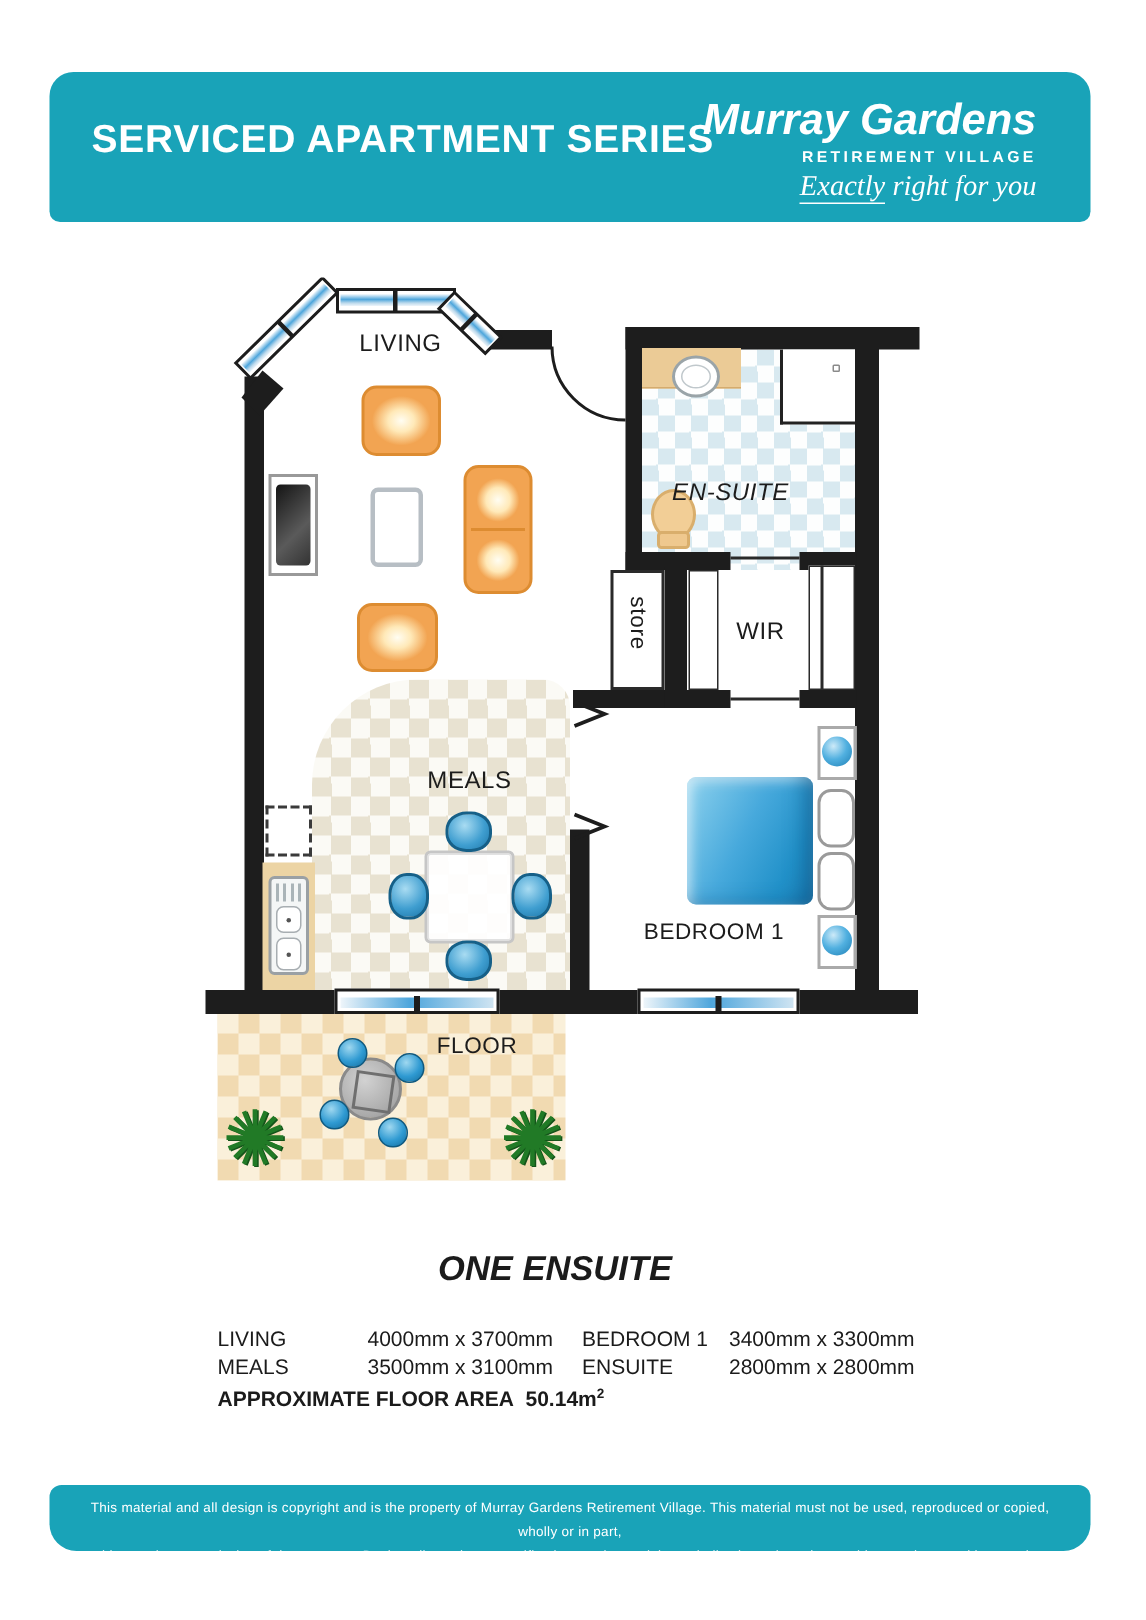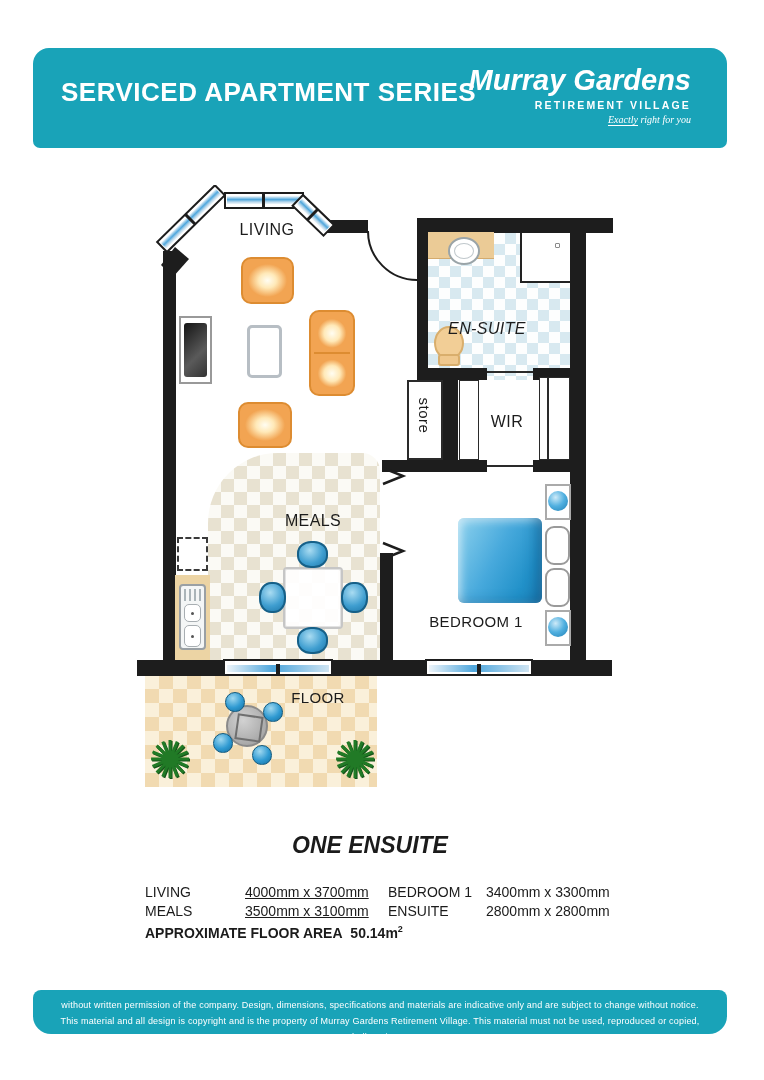--- a/index.html
+++ b/index.html
@@ -8,33 +8,33 @@
     position:relative; width:764px; height:1080px; background:#ffffff;
     font-family:"Liberation Sans", sans-serif; overflow:hidden; margin:0 auto;
   }
   
   .band { position:absolute; left:33px; width:694px; background:#19a3b8; }
   .header { top:48px; height:100px; border-radius:16px 16px 7px 7px; }
   .series-title { position:absolute; left:28px; top:29px; color:#fff; font-size:26px; font-weight:bold; letter-spacing:.5px; }
   .logo { position:absolute; right:36px; top:16px; text-align:right; color:#fff; }
   .brand { font-size:29px; font-weight:bold; font-style:italic; letter-spacing:0; }
   .brand-sub { font-size:10.5px; font-weight:bold; letter-spacing:2.2px; margin-top:2px; }
-  .tagline { font-family:"Liberation Serif", serif; font-style:italic; font-size:10px; margin-top:3px; }
+  .tagline { font-family:"Liberation Serif", serif; font-style:italic; font-size:19px; margin-top:3px; }
   .tag-lead { border-bottom:1px solid #fff; }
   
   .footer { top:990px; height:44px; border-radius:8px 8px 18px 18px; color:#fff;
             font-size:9px; text-align:center; padding:8px 24px 0; line-height:1.75; letter-spacing:.2px; }
   
   .apt-title { position:absolute; left:130px; top:831px; width:480px; text-align:center;
                font-style:italic; font-weight:bold; font-size:23px; color:#1b1b1b; line-height:28px; }
   .sizes { position:absolute; left:145px; top:884px; width:500px; color:#1b1b1b; font-size:14px; }
   .sizes .head { font-weight:bold; font-size:14px; margin-bottom:4px; }
   .srow { position:relative; height:19px; }
   .srow span { position:absolute; top:0; white-space:nowrap; }
-  .c1 { left:0; } .c2 { left:100px;text-decoration:underline; } .c3 { left:243px; } .c4 { left:341px; }
+  .c1 { left:0; } .c2 { left:100px; } .c3 { left:243px; } .c4 { left:341px; }
   .area-line { font-weight:bold; margin-top:2px; font-size:14px; }
   .area-line sup { font-size:9px; }
   
   .plan { position:absolute; left:135px; top:185px; width:494px; height:622px; }
   .plan > div { position:absolute; }
   .wall { background:#1d1d1d; }
   .thinline { background:#2a2a2a; }
   .thinbox { background:#fff; border:2px solid #2a2a2a; }
   .floor-ensuite { background:conic-gradient(#d8e9f0 90deg,#fdfefe 90deg 180deg,#d8e9f0 180deg 270deg,#fdfefe 270deg); background-size:22px 22px; }
   .floor-meals { background:conic-gradient(#e8e2d1 90deg,#fbfaf5 90deg 180deg,#e8e2d1 180deg 270deg,#fbfaf5 270deg); background-size:26px 26px; border-radius:70px 18px 0 0; }
@@ -243,17 +243,17 @@
       <span class="c3">ENSUITE</span>
       <span class="c4">2800mm x 2800mm</span>
     </div>
     <div class="area-line">
       <span>APPROXIMATE FLOOR AREA</span>&nbsp;
       <span>50.14m</span><sup>2</sup>
     </div>
   </div>
 
   <div class="band footer">
+    <div>This material and all design is copyright and is the property of Murray Gardens Retirement Village. This material must not be used, reproduced or copied, wholly or in part,</div>
     <div>without written permission of the company. Design, dimensions, specifications and materials are indicative only and are subject to change without notice.</div>
-    <div>This material and all design is copyright and is the property of Murray Gardens Retirement Village. This material must not be used, reproduced or copied, wholly or in part,</div>
   </div>
 
 </div>
 
 </body></html>

